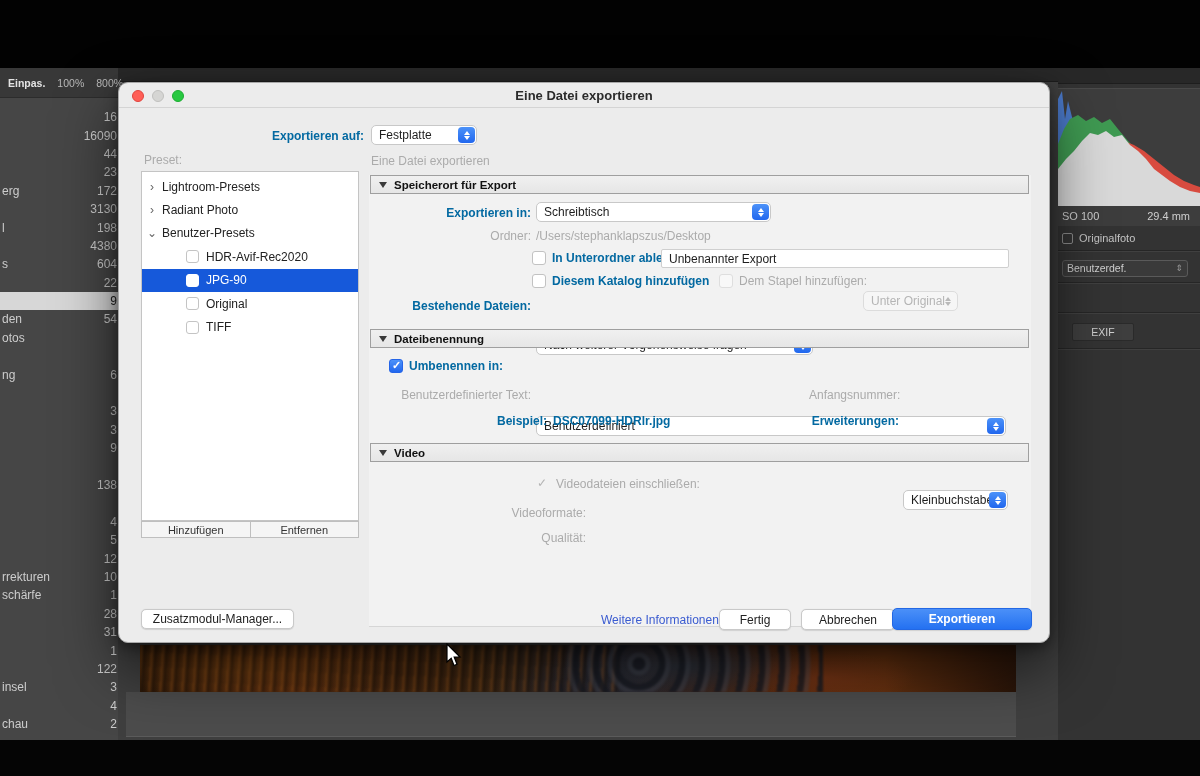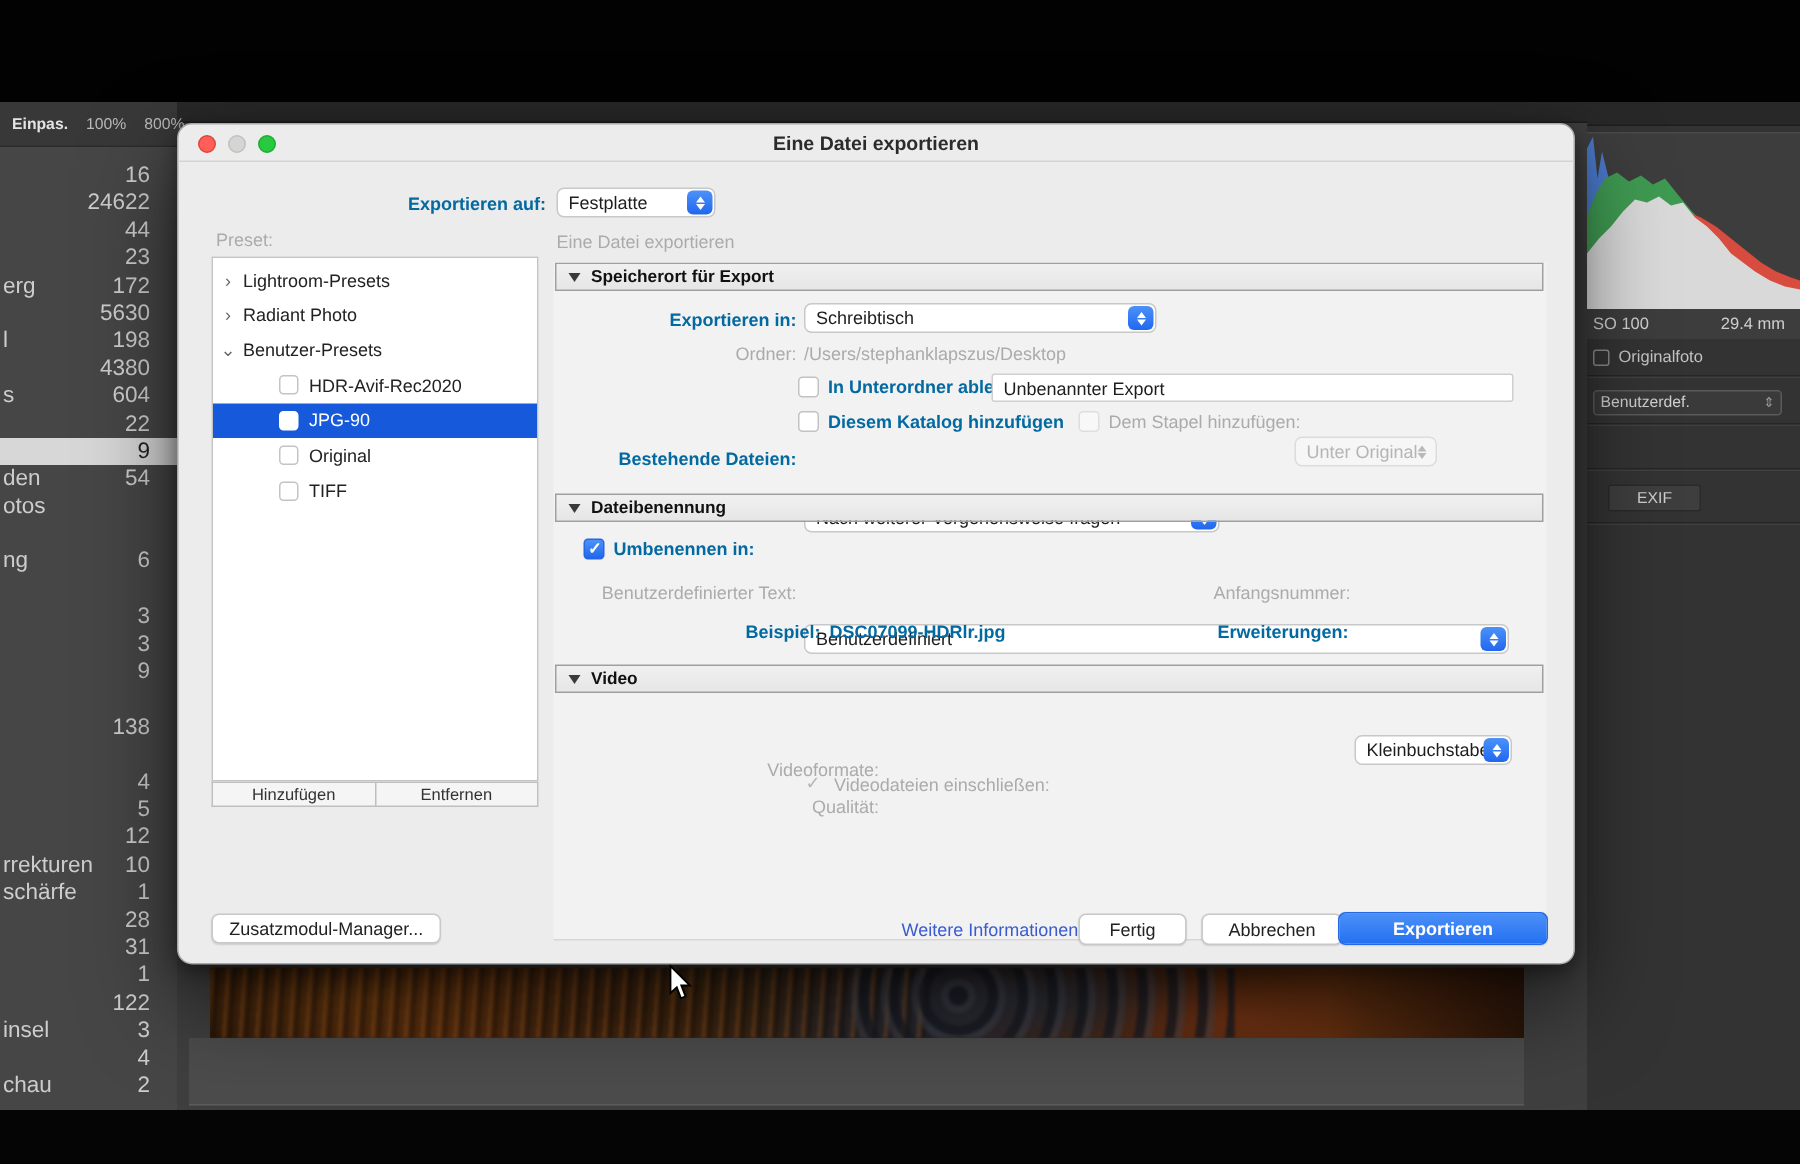--- a/index.html
+++ b/index.html
@@ -12,21 +12,21 @@
   #bottom-bar { left:0; top:740px; width:1200px; height:36px; background:#050505; }
   #center-bg { left:118px; top:68px; width:940px; height:672px; background:#3f3f3f; }
   #center-topstrip { left:118px; top:68px; width:940px; height:14px; background:#282828; border-bottom:1px solid #1d1d1d; }
 
   
   #left-panel { left:0; top:68px; width:118px; height:672px; background:#464646; color:#cfcfcf; }
   #left-toolbar { left:0; top:0; width:118px; height:30px; background:#383838; border-bottom:1px solid #2c2c2c;
                   display:flex; align-items:center; gap:12px; padding-left:8px; font-size:10.5px; color:#b9b9b9; }
   #left-toolbar .fit { color:#e3e3e3; font-weight:bold; }
   #left-rows { left:0; top:40px; width:118px; }
-  .lrow { height:18.4px; display:flex; align-items:flex-start; font-size:15px; padding:0 18px 0 2px; color:#cdcdcd; }
+  .lrow { height:18.4px; display:flex; align-items:center; font-size:12px; padding:0 1px 0 2px; color:#cdcdcd; }
   .lrow .lbl { flex:1; overflow:hidden; white-space:nowrap; }
   .lrow .cnt { text-align:right; }
   .lrow.sel { background:#d7d7d7; color:#222; }
 
   
   #right-panel { left:1058px; top:68px; width:142px; height:672px; background:#333; color:#c4c4c4; }
   #rp-topstrip { left:0; top:0; width:142px; height:16px; background:#282828; border-bottom:1px solid #1e1e1e; }
   #histogram-box { left:0; top:20px; width:142px; height:118px; background:#3d3d3d; border-top:1px solid #4a4a4a; }
   #rp-info { left:0; top:138px; width:142px; height:20px; display:flex; justify-content:space-between;
              padding:0 10px 0 4px; align-items:center; font-size:11px; color:#cfcfcf; background:#3d3d3d; }
@@ -141,41 +141,41 @@
   </div>
   <div id="left-rows" class="abs">
 
       <div class="lrow">
         <span class="lbl"></span>
         <span class="cnt">16</span>
       </div>
 
       <div class="lrow">
         <span class="lbl"></span>
-        <span class="cnt">24622</span>
+        <span class="cnt">16090</span>
       </div>
 
       <div class="lrow">
         <span class="lbl"></span>
         <span class="cnt">44</span>
       </div>
 
       <div class="lrow">
         <span class="lbl"></span>
         <span class="cnt">23</span>
       </div>
 
       <div class="lrow">
         <span class="lbl">erg</span>
         <span class="cnt">172</span>
       </div>
 
       <div class="lrow">
         <span class="lbl"></span>
-        <span class="cnt">5630</span>
+        <span class="cnt">3130</span>
       </div>
 
       <div class="lrow">
         <span class="lbl">l</span>
         <span class="cnt">198</span>
       </div>
 
       <div class="lrow">
         <span class="lbl"></span>
         <span class="cnt">4380</span>
@@ -507,21 +507,21 @@
           <span class="up"></span>
           <span class="down"></span>
         </span>
     </div>
 
     <div class="sec-header" style="top:268px;">
       <span class="tri"></span>
       <span>Video</span>
     </div>
 
-    <div class="abs cbrow" style="left:167px; top:302px;margin-top:39px;">
+    <div class="abs cbrow" style="left:167px; top:302px;">
       <span class="cb gray-checked"></span>
       <span class="graylabel">Videodateien einschließen:</span>
     </div>
     <div class="abs graylabel r" style="left:0; top:331px; width:217px;">Videoformate:</div>
 
     <div class="abs graylabel r" style="left:0; top:356px; width:217px;">Qualität:</div>
 
   </div>
 
   <div class="abs btn" style="left:22px; top:526px; width:153px; height:20px;">Zusatzmodul-Manager...</div>

